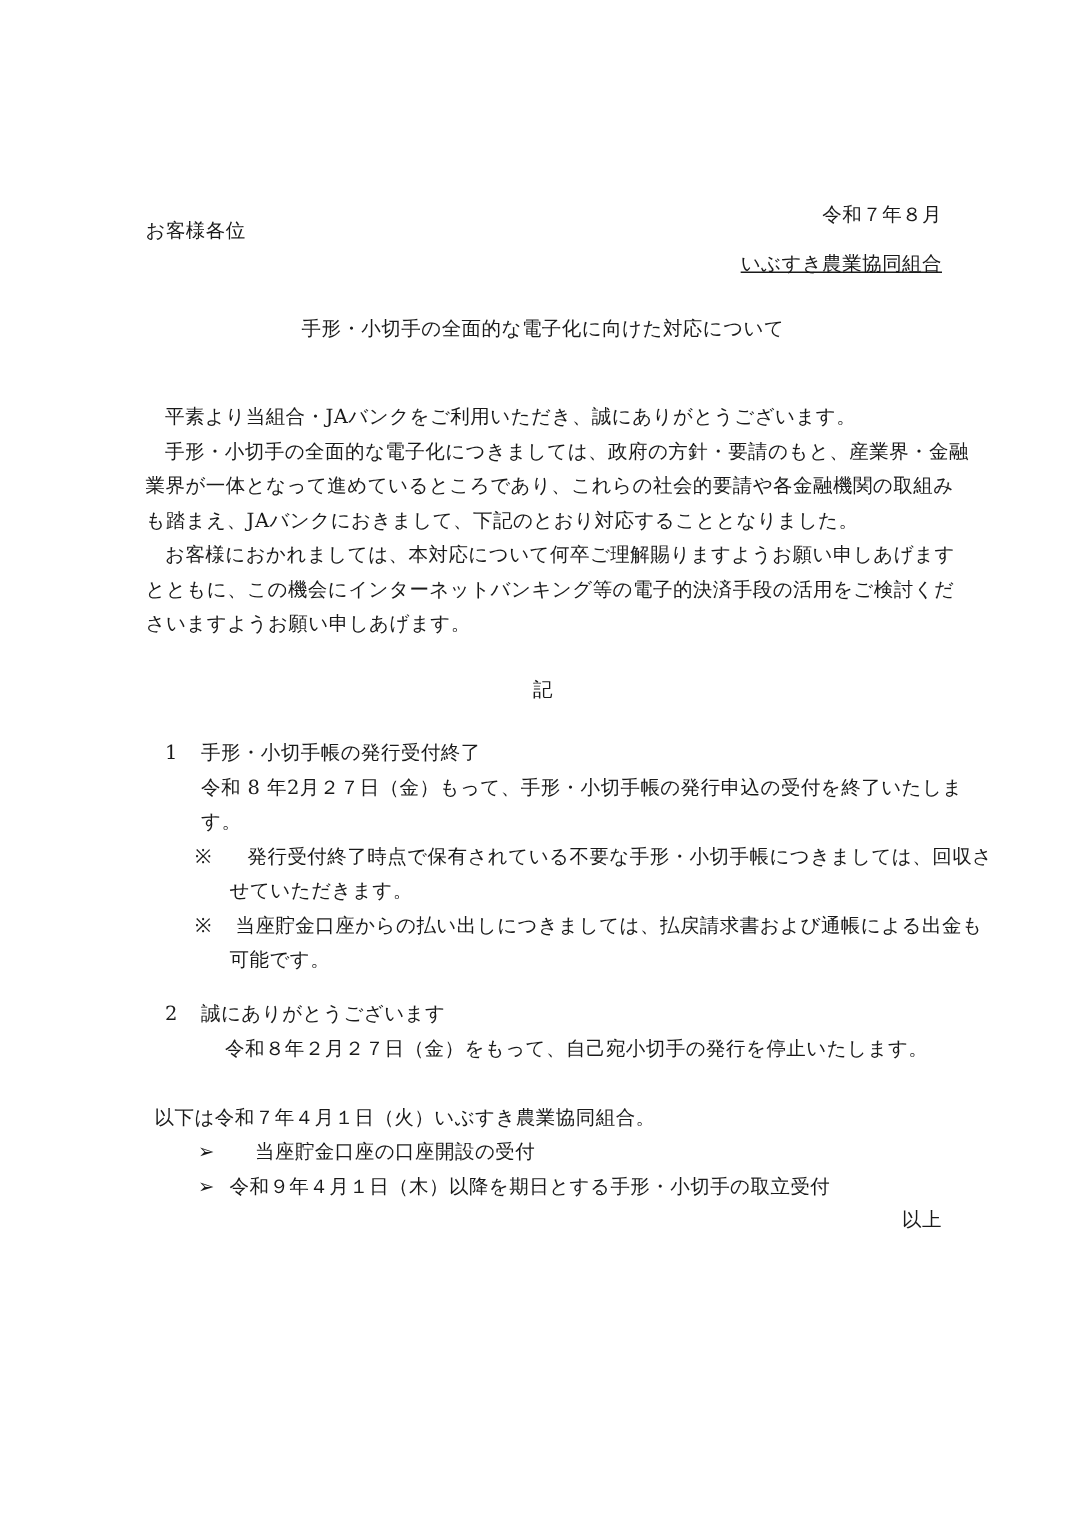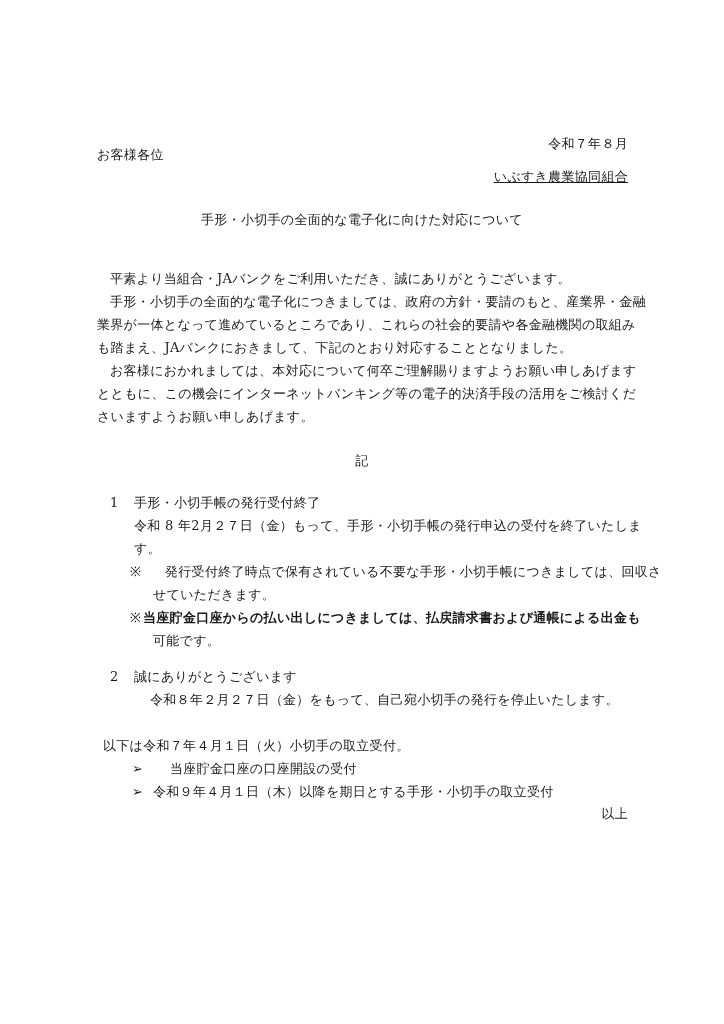--- a/index.html
+++ b/index.html
@@ -35,26 +35,26 @@
 <div class="line" style="top:495px; left:110px;">1</div>
 <div class="line" style="top:495px; left:134px;">手形・小切手帳の発行受付終了</div>
 <div class="line" style="top:518px; left:134px;">令和 8 年2月２７日（金）もって、手形・小切手帳の発行申込の受付を終了いたしま</div>
 <div class="line" style="top:541px; left:134px;">す。</div>
 
 <div class="line" style="top:564px; left:130px;">※</div>
 <div class="line" style="top:564px; left:165px;text-align:center;">発行受付終了時点で保有されている不要な手形・小切手帳につきましては、回収さ</div>
 <div class="line" style="top:587px; left:153px;">せていただきます。</div>
 
 <div class="line" style="top:610px; left:130px;">※</div>
-<div class="line" style="top:610px; left:143px;font-weight:bold;">当座貯金口座からの払い出しにつきましては、払戻請求書および通帳による出金も</div>
+<div class="line" style="top:610px; left:157px;">当座貯金口座からの払い出しにつきましては、払戻請求書および通帳による出金も</div>
 <div class="line" style="top:633px; left:153px;">可能です。</div>
 
 <div class="line" style="top:669px; left:110px;">2</div>
 <div class="line" style="top:669px; left:134px;">誠にありがとうございます</div>
 <div class="line" style="top:692px; left:134px;margin-left:16px;">令和８年２月２７日（金）をもって、自己宛小切手の発行を停止いたします。</div>
 
-<div class="line" style="top:738px; left:103px;">以下は令和７年４月１日（火）小切手の取立受付。</div>
+<div class="line" style="top:738px; left:103px;">以下は令和７年４月１日（火）いぶすき農業協同組合。</div>
 <div class="line" style="top:761px; left:132px;">➢</div>
 <div class="line" style="top:761px; left:170px;text-align:right;">当座貯金口座の口座開設の受付</div>
 <div class="line" style="top:784px; left:132px;">➢</div>
 <div class="line" style="top:784px; left:153px;text-align:center;">令和９年４月１日（木）以降を期日とする手形・小切手の取立受付</div>
 
 <div class="line right" style="top:806px;">以上</div>
 
 </body></html>

